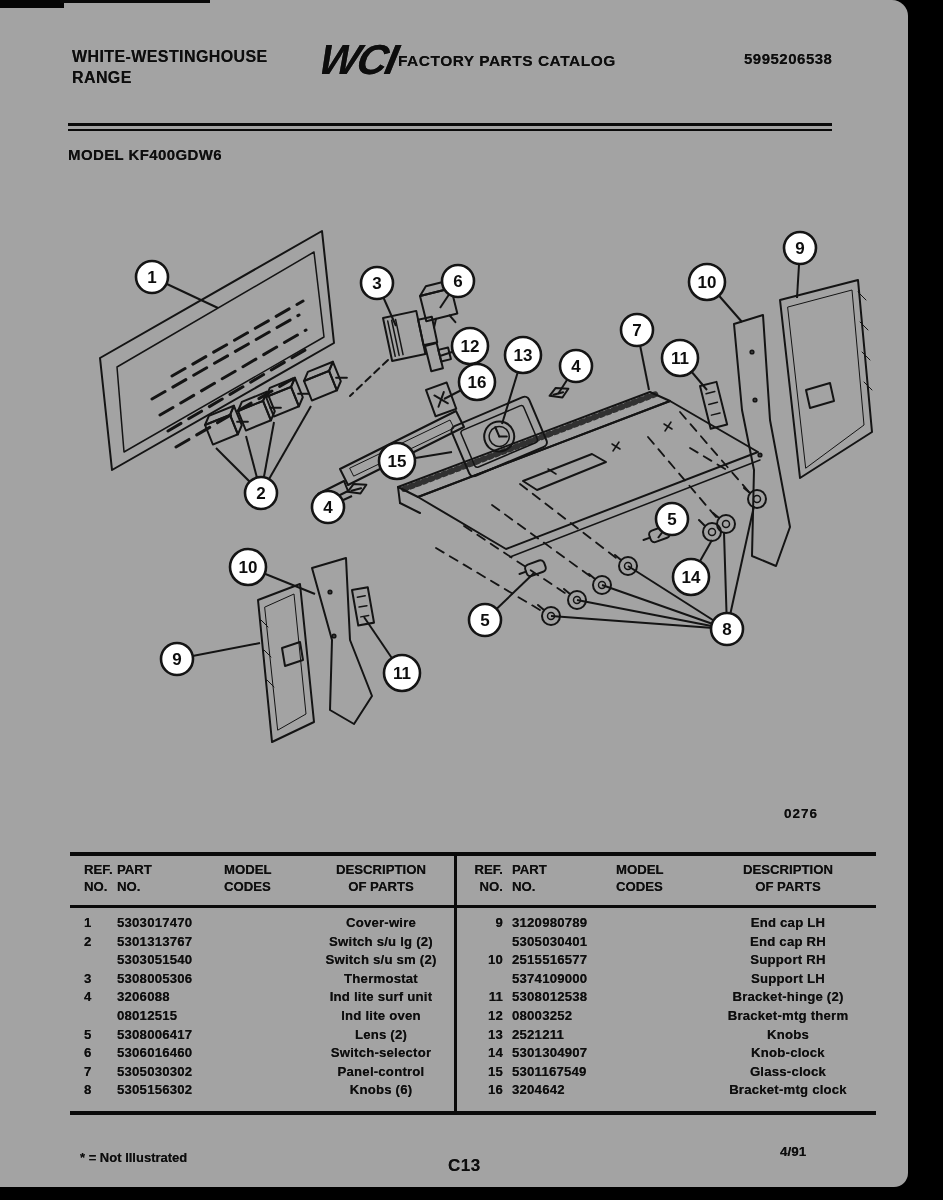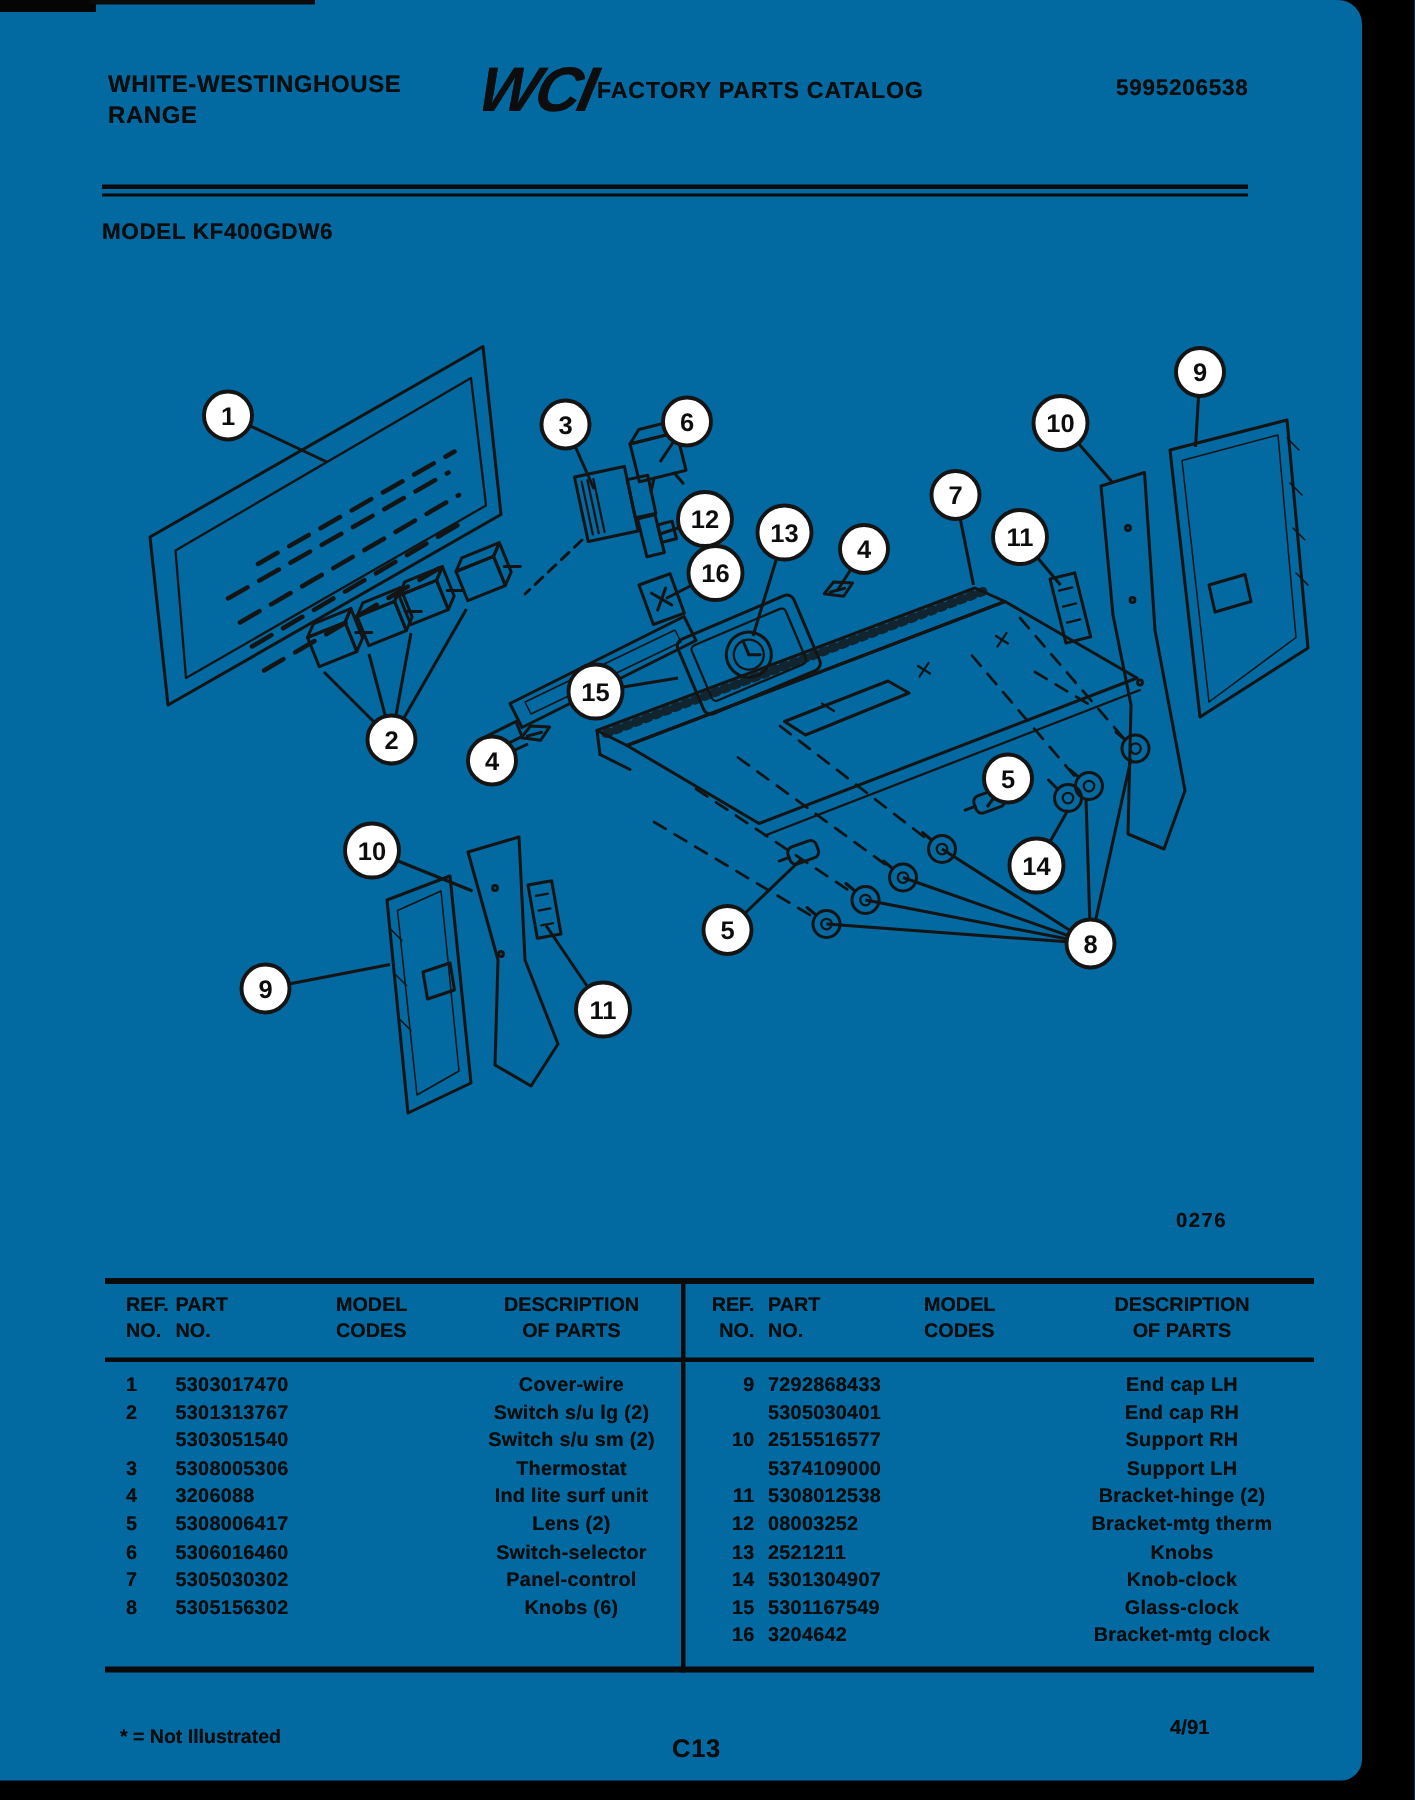--- a/index.html
+++ b/index.html
@@ -2,21 +2,21 @@
 <html><head>
 <meta charset="utf-8">
 <title>Parts Catalog Page</title>
 <style>
   html,body{margin:0;padding:0;}
   body{
     width:943px;height:1200px;position:relative;background:#000;
     font-family:"Liberation Sans",sans-serif;color:#111;overflow:hidden;
   }
   .paper{
-    position:absolute;left:0;top:0;width:908px;height:1187px;background:#0369a1;
+    position:absolute;left:0;top:0;width:908px;height:1187px;background:#a3a3a3;
     border-radius:0 16px 14px 0;
   }
   .ink{color:#0d0d0d;text-shadow:0 0 .4px rgba(0,0,0,.65);}
   
   .scan-bar-tl{position:absolute;left:0;top:0;width:64px;height:8px;background:#050505;}
   .scan-bar-tl2{position:absolute;left:60px;top:0;width:150px;height:3px;background:#0a0a0a;}
 
   
   .brand{position:absolute;left:72px;top:46px;font-size:16px;font-weight:bold;letter-spacing:.4px;line-height:21px;}
   .logo{position:absolute;left:320px;top:36px;font-size:42px;font-weight:900;font-style:italic;
@@ -464,20 +464,26 @@
             <div class="c-codes"></div>
             <div class="c-desc">Thermostat</div>
           </div>
           <div class="trow">
             <div class="c-ref">4</div>
             <div class="c-part">3206088</div>
             <div class="c-codes"></div>
             <div class="c-desc">Ind lite surf unit</div>
           </div>
           <div class="trow">
+            <div class="c-ref"></div>
+            <div class="c-part">08012515</div>
+            <div class="c-codes"></div>
+            <div class="c-desc">Ind lite oven</div>
+          </div>
+          <div class="trow">
             <div class="c-ref">5</div>
             <div class="c-part">5308006417</div>
             <div class="c-codes"></div>
             <div class="c-desc">Lens (2)</div>
           </div>
           <div class="trow">
             <div class="c-ref">6</div>
             <div class="c-part">5306016460</div>
             <div class="c-codes"></div>
             <div class="c-desc">Switch-selector</div>
@@ -511,21 +517,21 @@
             <span>CODES</span>
           </div>
           <div class="th h3">
             <span>DESCRIPTION</span>
             <span>OF PARTS</span>
           </div>
         </div>
       <div class="tbody" id="tbody-right">
           <div class="trow">
             <div class="c-ref">9</div>
-            <div class="c-part">7292868433</div>
+            <div class="c-part">3120980789</div>
             <div class="c-codes"></div>
             <div class="c-desc">End cap LH</div>
           </div>
           <div class="trow">
             <div class="c-ref"></div>
             <div class="c-part">5305030401</div>
             <div class="c-codes"></div>
             <div class="c-desc">End cap RH</div>
           </div>
           <div class="trow">

